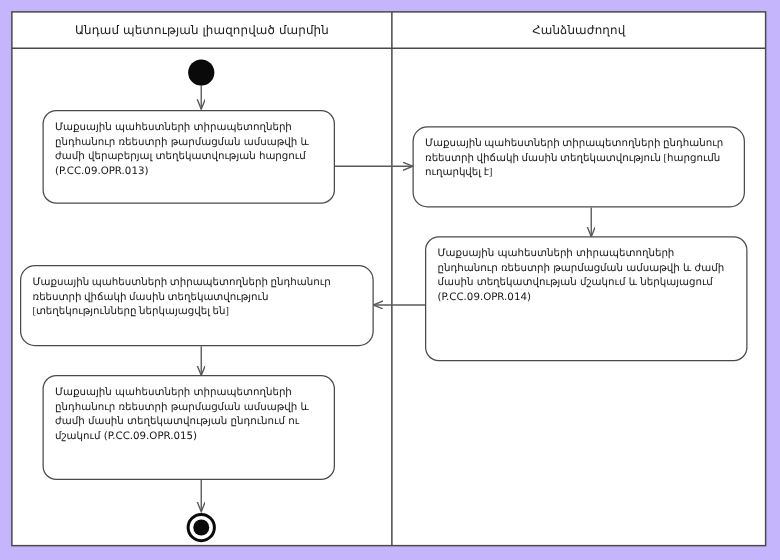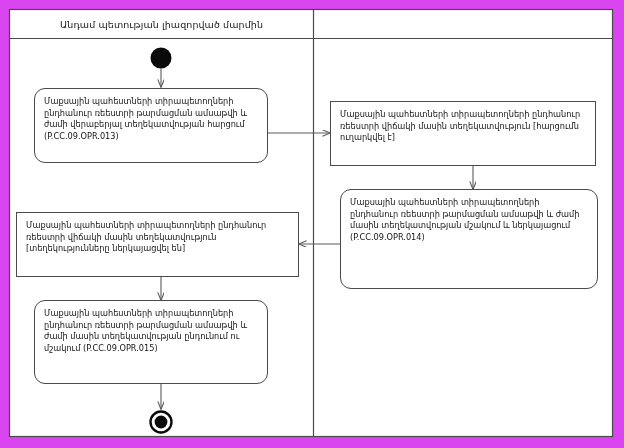--- a/index.html
+++ b/index.html
@@ -10,21 +10,21 @@
   body {
     width: 624px;
     height: 448px;
     font-family: "DejaVu Sans", "Liberation Sans", sans-serif;
     overflow: hidden;
   }
   #canvas {
     position: relative;
     width: 624px;
     height: 448px;
-    background: #d946ef;
+    background: #c4b5fd;
   }
   #svg-layer {
     position: absolute;
     left: 0;
     top: 0;
     width: 624px;
     height: 448px;
   }
   .lane-title {
     position: absolute;
@@ -47,21 +47,22 @@
     font-size: 8.2px;
     line-height: 1.42;
     color: #141414;
     padding: 7px 9px 5px 9px;
     overflow: hidden;
   }
   .node.rounded {
     border-radius: 11px;
   }
   .node.sharp {
-    border-radius: 0;
+    border-radius: 12px;
+    font-family: Liberation Serif, serif;
   }
   .node-text {
     width: 100%;
     display: block;
   }
 </style>
 </head>
 <body>
 
 <div id="canvas">
@@ -93,20 +94,23 @@
 
     <line x1="161" y1="384" x2="161" y2="409" stroke="#5a5a5a" stroke-width="1.1" marker-end="url(#arrowhead)"></line>
 
     <circle cx="161" cy="422" r="10.5" fill="#ffffff" stroke="#0a0a0a" stroke-width="2.4"></circle>
     <circle cx="161" cy="422" r="6.4" fill="#0a0a0a"></circle>
   </svg>
 
   <div class="lane-title" style="left:10px; top:10px; width:303px; height:28px;">
     <span>Անդամ պետության լիազորված մարմին</span>
   </div>
+  <div class="lane-title" style="left:314px; top:10px; width:298px; height:28px;">
+    <span>Հանձնաժողով</span>
+  </div>
 
   <div class="node rounded" style="left:34px; top:88px; width:234px; height:75px;">
     <span class="node-text">Մաքսային պահեստների տիրապետողների ընդհանուր ռեեստրի թարմացման ամսաթվի և ժամի վերաբերյալ տեղեկատվության հարցում (P.CC.09.OPR.013)</span>
   </div>
 
   <div class="node sharp" style="left:330px; top:101px; width:266px; height:65px;">
     <span class="node-text">Մաքսային պահեստների տիրապետողների ընդհանուր ռեեստրի վիճակի մասին տեղեկատվություն [հարցումն ուղարկվել է]</span>
   </div>
 
   <div class="node rounded" style="left:340px; top:189px; width:258px; height:100px;">

